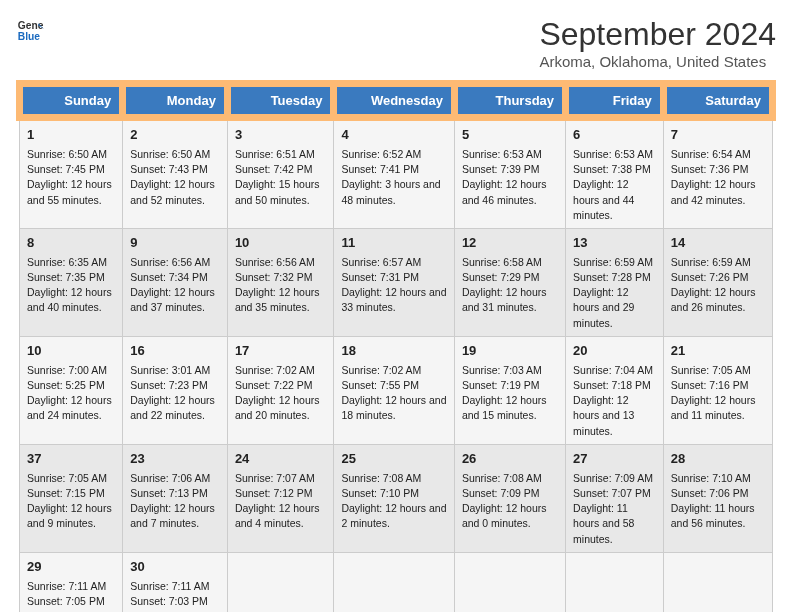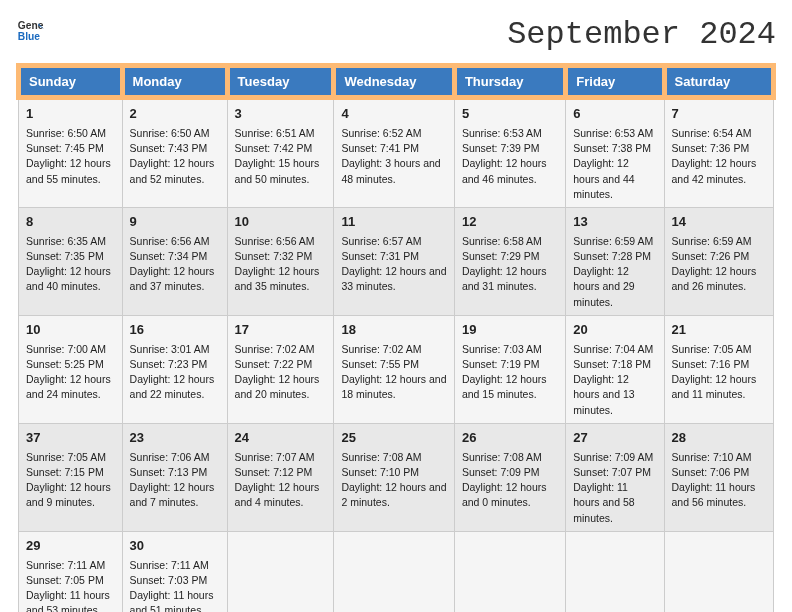--- a/index.html
+++ b/index.html
@@ -20,21 +20,20 @@
       display: flex;
       align-items: center;
       gap: 4px;
     }
     .logo-icon {
       width: 28px;
       height: 28px;
     }
     .title-section {
       text-align: left;
-      font-family: Liberation Mono, monospace;
     }
     .main-title {
       font-size: 32px;
       font-weight: normal;
       color: #333;
     }
     .subtitle {
       font-size: 15px;
       color: #555;
     }
@@ -42,24 +41,24 @@
       width: 100%;
       border-collapse: collapse;
       font-size: 11px;
     }
     thead tr {
       background-color: #3a7abf;
       color: white;
     }
     thead th {
       padding: 6px 8px;
-      text-align: left;
+      text-align: right;
       font-weight: bold;
       font-size: 13px;
-      border: 5px solid #fdba74;
+      border: 7px solid #fdba74;
     }
     tbody tr {
       vertical-align: top;
     }
     tbody tr:nth-child(odd) {
       background-color: #f5f5f5;
     }
     tbody tr:nth-child(even) {
       background-color: #e8e8e8;
     }
@@ -88,20 +87,21 @@
 <div class="header-section">
   <div class="logo">
     <svg class="logo-icon" viewBox="0 0 30 30">
       <text x="2" y="14" font-size="11" font-weight="bold" fill="#333">General</text>
       <text x="2" y="26" font-size="11" font-weight="bold" fill="#1a6abf">Blue</text>
       <polygon points="24,8 30,14 24,10" fill="#1a6abf"></polygon>
     </svg>
   </div>
   <div class="title-section">
     <div class="main-title">September 2024</div>
+    <div class="subtitle">Arkoma, Oklahoma, United States</div>
   </div>
 </div>
 
 <table>
   <thead>
     <tr>
       <th>Sunday</th>
       <th>Monday</th>
       <th>Tuesday</th>
       <th>Wednesday</th>

